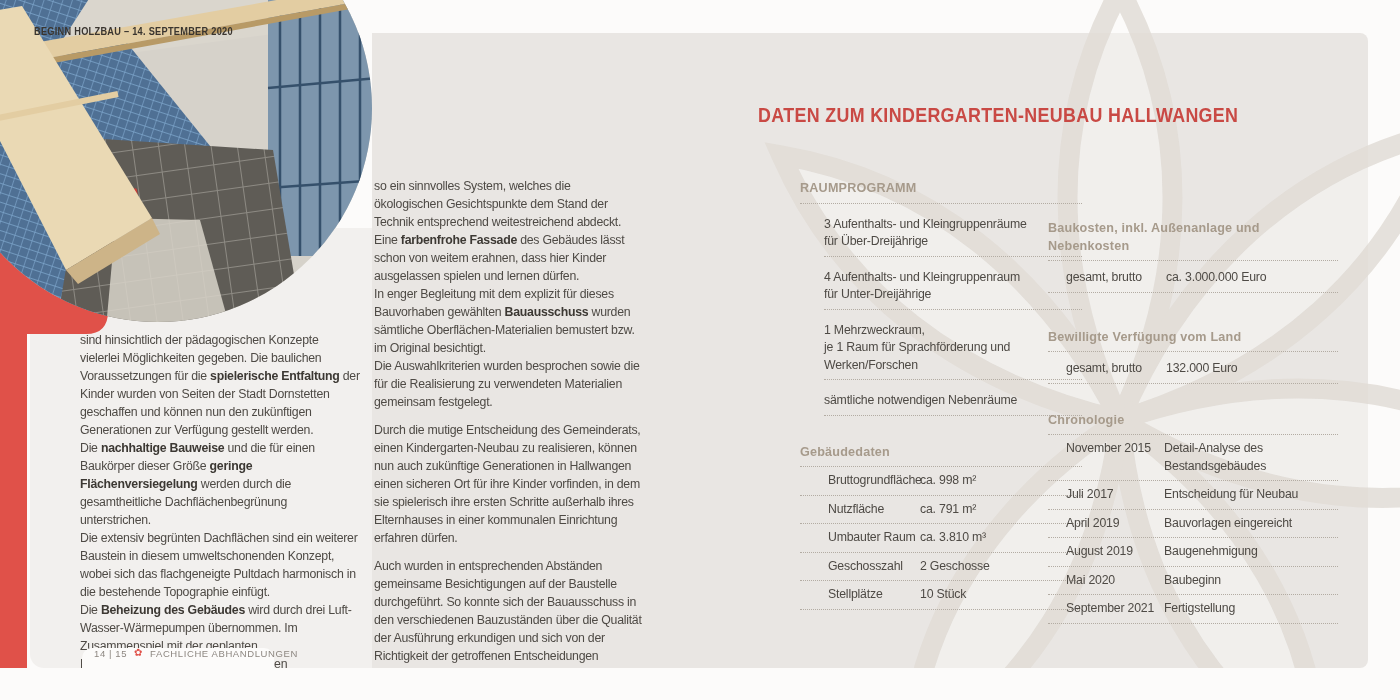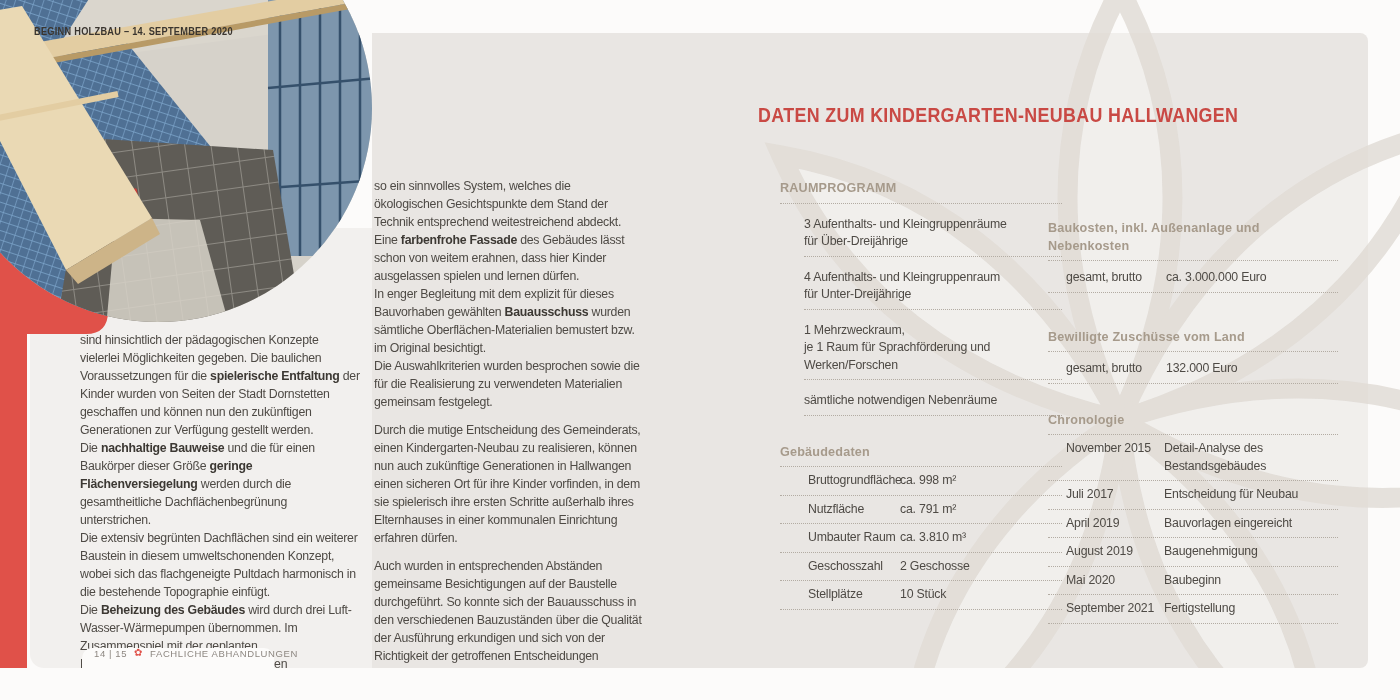--- a/index.html
+++ b/index.html
@@ -40,21 +40,21 @@
   .left-col{left:80px;top:302px;width:280px;margin-top:29px;}
   .mid-col{left:374px;top:177px;width:268px;}
   .mid-col p{margin-bottom:10px;}
 
   .main-title{
     left:758px;top:103px;font-size:21px;font-weight:700;color:var(--red);
     letter-spacing:.4px;white-space:nowrap;transform:scaleX(.85);transform-origin:0 50%;
   }
 
   .data-col{font-size:12.3px;line-height:17.5px;letter-spacing:-.2px;}
-  .col-a{left:780px;top:180px;width:282px;}
+  .col-a{left:800px;top:180px;width:282px;}
   .col-b{left:1048px;top:180px;width:290px;margin-top:40px;}
   .sec-header{font-size:12.6px;font-weight:700;color:var(--taupe);letter-spacing:.2px;}
   .dotline{border-bottom:1px dotted var(--dot);margin-top:5px;}
   .rp-item{padding:12px 0 0 24px;}
   .rp-item .dotline{margin-top:5px;}
   .drow{display:grid;grid-template-columns:92px 1fr;padding:5px 0 5px 28px;border-bottom:1px dotted var(--dot);}
   .crow{display:grid;grid-template-columns:98px 1fr;padding:5px 0 5px 18px;border-bottom:1px dotted var(--dot);}
   .gd-section{margin-top:28px;}
   .mt36{margin-top:36px;}
   .mt28{margin-top:28px;}
@@ -224,21 +224,21 @@
 </div>
 
 <div class="abs data-col col-b">
   <div class="sec-header">Baukosten, inkl. Außenanlage und Nebenkosten</div>
   <div class="dotline"></div>
   <div class="pad-row">
       <span>gesamt, brutto</span>
       <span>ca. 3.000.000 Euro</span>
     </div>
 
-  <div class="sec-header mt36">Bewilligte Zuschüsse vom Land</div>
+  <div class="sec-header mt36">Bewilligte Verfügung vom Land</div>
   <div class="dotline"></div>
   <div class="pad-row">
       <span>gesamt, brutto</span>
       <span>132.000 Euro</span>
     </div>
 
   <div class="sec-header mt28">Chronologie</div>
   <div class="dotline"></div>
   <div class="crow">
       <span>November 2015</span>

